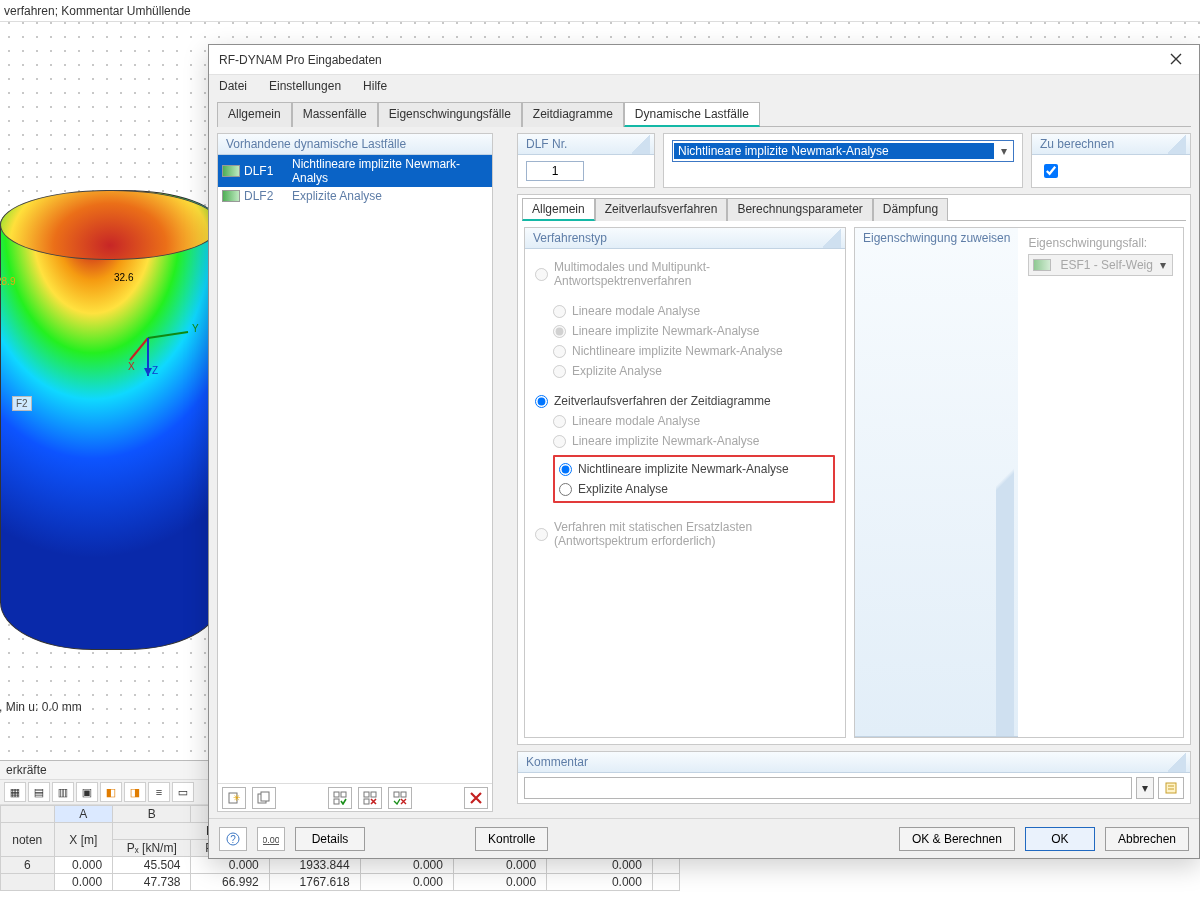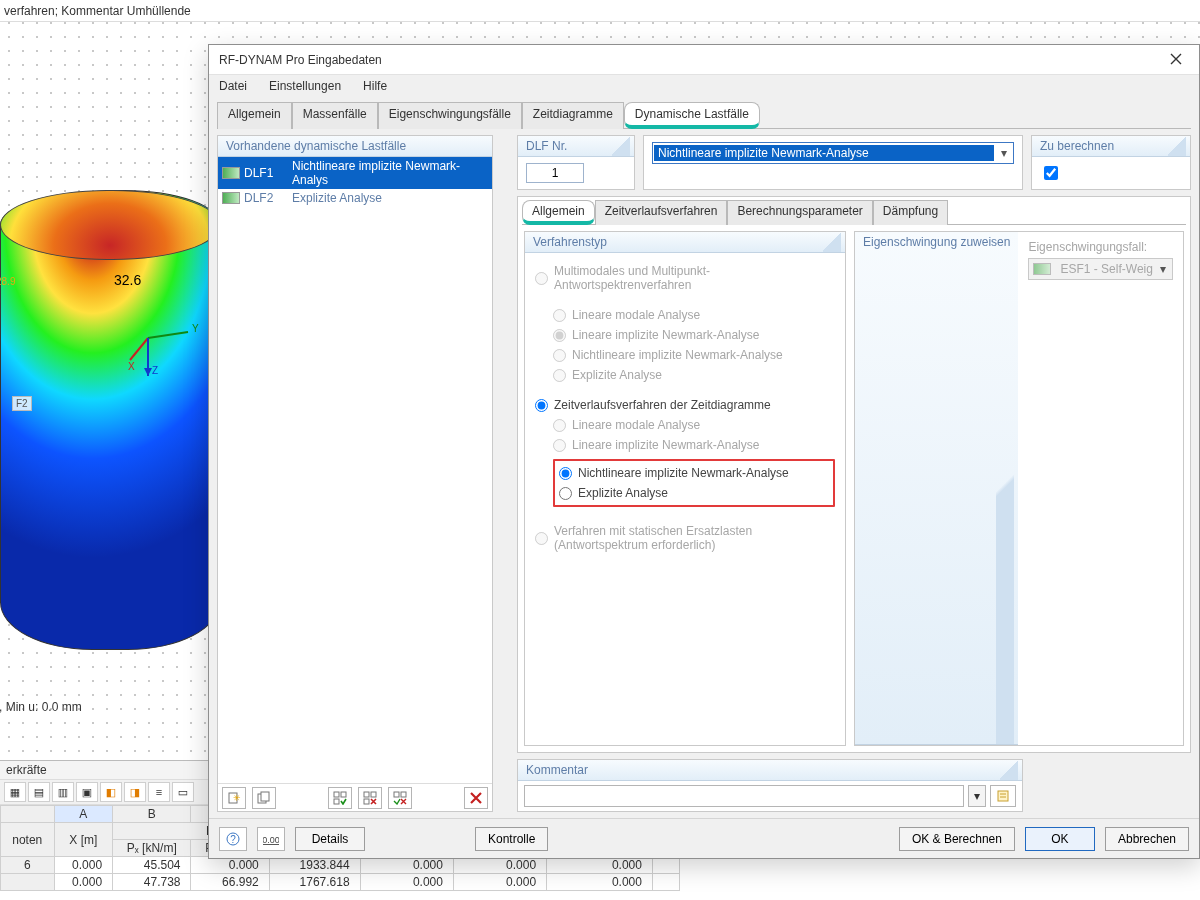--- a/index.html
+++ b/index.html
@@ -46,21 +46,21 @@
     position: absolute; left: 0; right: 0; top: 0; height: 70px;
     border-radius: 50% / 36px;
     background:
       radial-gradient(ellipse 200px 150px at 50% 80%, #c72626 0%, #eb6f18 28%, #ffe03b 50%, #1fe21f 68%, #0cc9ff 85%, #0d54ff 100%);
     border: 1px solid #444;
   }
   .lbl28 {
     position: absolute; left: -4px; top: 86px; font-size: 10px; color: #e6a911;
   }
   .lbl326 {
-    position: absolute; left: 114px; top: 82px; font-size: 14px; color: #000;
+    position: absolute; left: 114px; top: 82px; font-size: 10px; color: #000;
   }
   .bg-annot {
     position: absolute; left: -1px; top: 700px; font-size: 12px;
   }
   .f2-tag {
     position: absolute; left: 12px; top: 396px; font-size: 10px; color: #555;
     background: rgba(255,255,255,0.8); padding: 1px 3px; border: 1px solid #bbb;
     z-index: 1;
   }
   .axes {
@@ -95,21 +95,21 @@
 
   .main-tabs {
     display: flex; padding: 4px 8px 0 8px; font-size: 12px; gap: 0;
     background: #f0f0f0;
   }
   .tab {
     padding: 4px 10px 4px 10px; border: 1px solid #b9b9b9; border-bottom: none;
     background: #eaeaea; position: relative; top: 1px;
   }
   .tab.active {
-    background: #fff; border-bottom: 4px solid #14b8a6; border-radius: 8px;
+    background: #fff; border-bottom: 2px solid #14b8a6;
   }
   .tab-strip-border { border-bottom: 1px solid #b9b9b9; margin: 0 8px; }
 
   .dialog-body {
     flex: 1; display: flex; gap: 24px; padding: 6px 8px 6px 8px; min-height: 0;
   }
 
   
   .left-col { width: 276px; display: flex; flex-direction: column; }
   .panel-head {
@@ -188,21 +188,21 @@
     color: #444;
   }
   .radio-item.disabled { color: #a7a7a7; }
   .radio-item input[type="radio"] { width: 13px; height: 13px; margin: 0; }
   .radio-sub { margin-left: 18px; }
   .hl-box {
     border: 2px solid #e23a3a; padding: 2px 4px; margin: 4px 0; border-radius: 1px;
   }
   .group-sep { height: 10px; }
 
-  .kommentar-row { display: flex; gap: 8px; padding: 0 0 0 0; }
+  .kommentar-row { display: flex; gap: 8px; padding: 0 0 0 0; flex-direction: column; }
   .kommentar-panel { flex: 1; border: 1px solid #c9c9c9; background: #fff; }
   .kommentar-body { padding: 4px 6px; display: flex; gap: 4px; }
   .kommentar-body input {
     flex: 1; height: 22px; font: inherit; border: 1px solid #b5b5b5; padding: 1px 4px;
   }
   .kommentar-body .caret-btn {
     width: 18px; height: 22px; border: 1px solid #b5b5b5; background: #f4f4f4;
     display:inline-flex;align-items:center;justify-content:center;
   }
 
@@ -360,21 +360,21 @@
               <svg width="14" height="14">
                 <path d="M2 2 L12 12 M12 2 L2 12" stroke="#c42020" stroke-width="2.2"></path>
               </svg>
             </span>
         </div>
       </div>
     </div>
 
     <div class="right-col">
       <div class="top-fields">
-        <div class="field-block" style="width:118px">
+        <div class="field-block" style="width:138px">
           <div class="panel-head">DLF Nr.</div>
           <div class="field-body">
             <input class="num-input" value="1" style="">
           </div>
         </div>
         <div class="field-block" style="flex:1">
           <div class="field-body">
             <div class="select-wrap">
               <div class="select-text">Nichtlineare implizite Newmark-Analyse</div>
               <div class="caret">▾</div>

